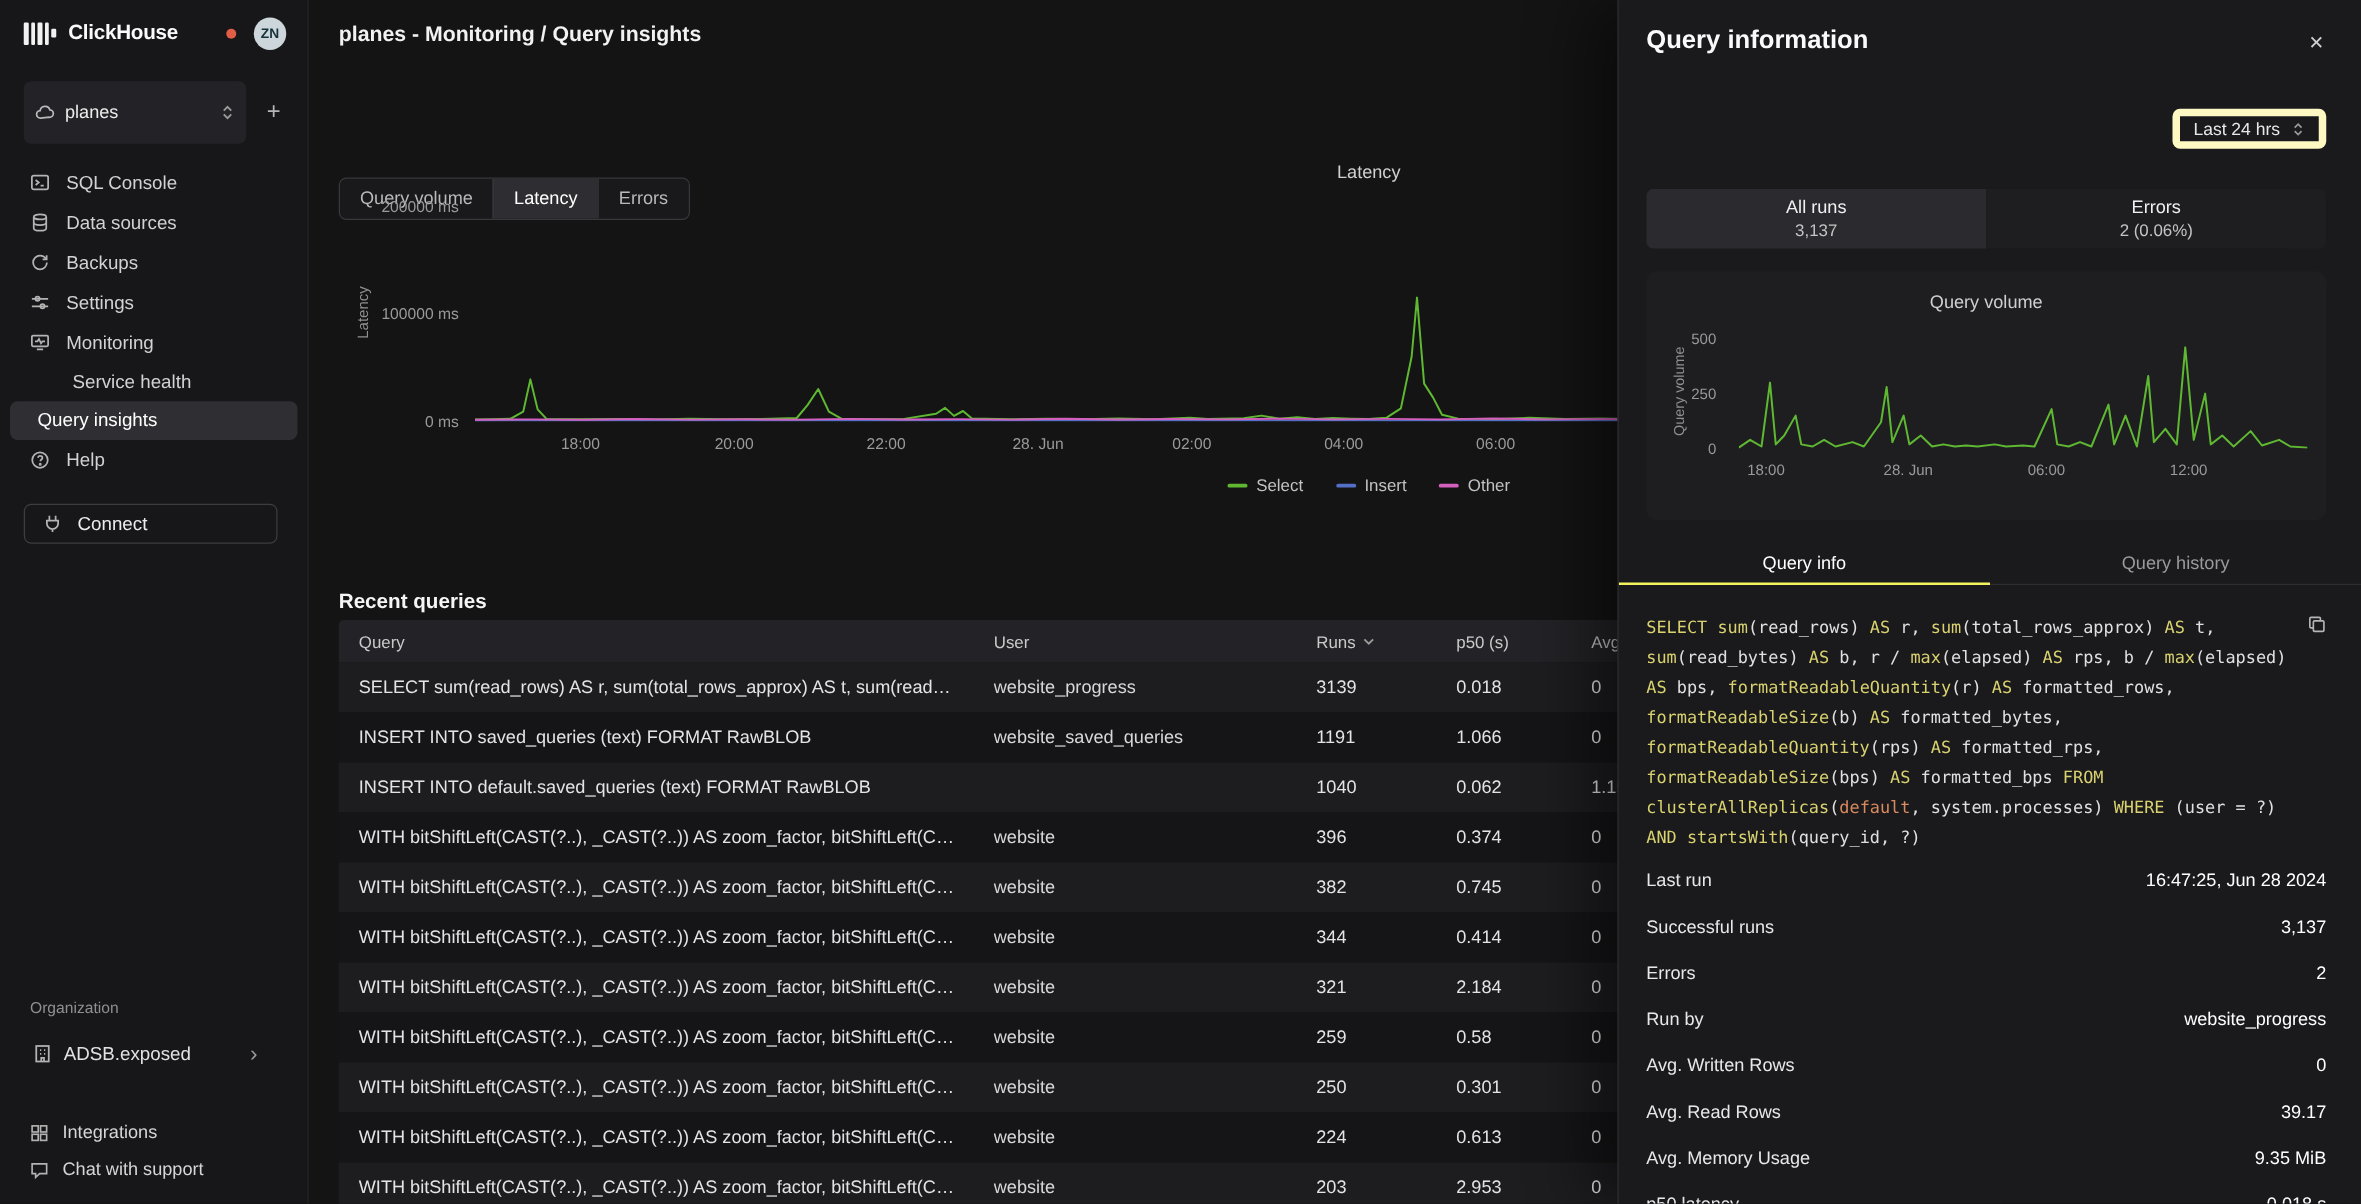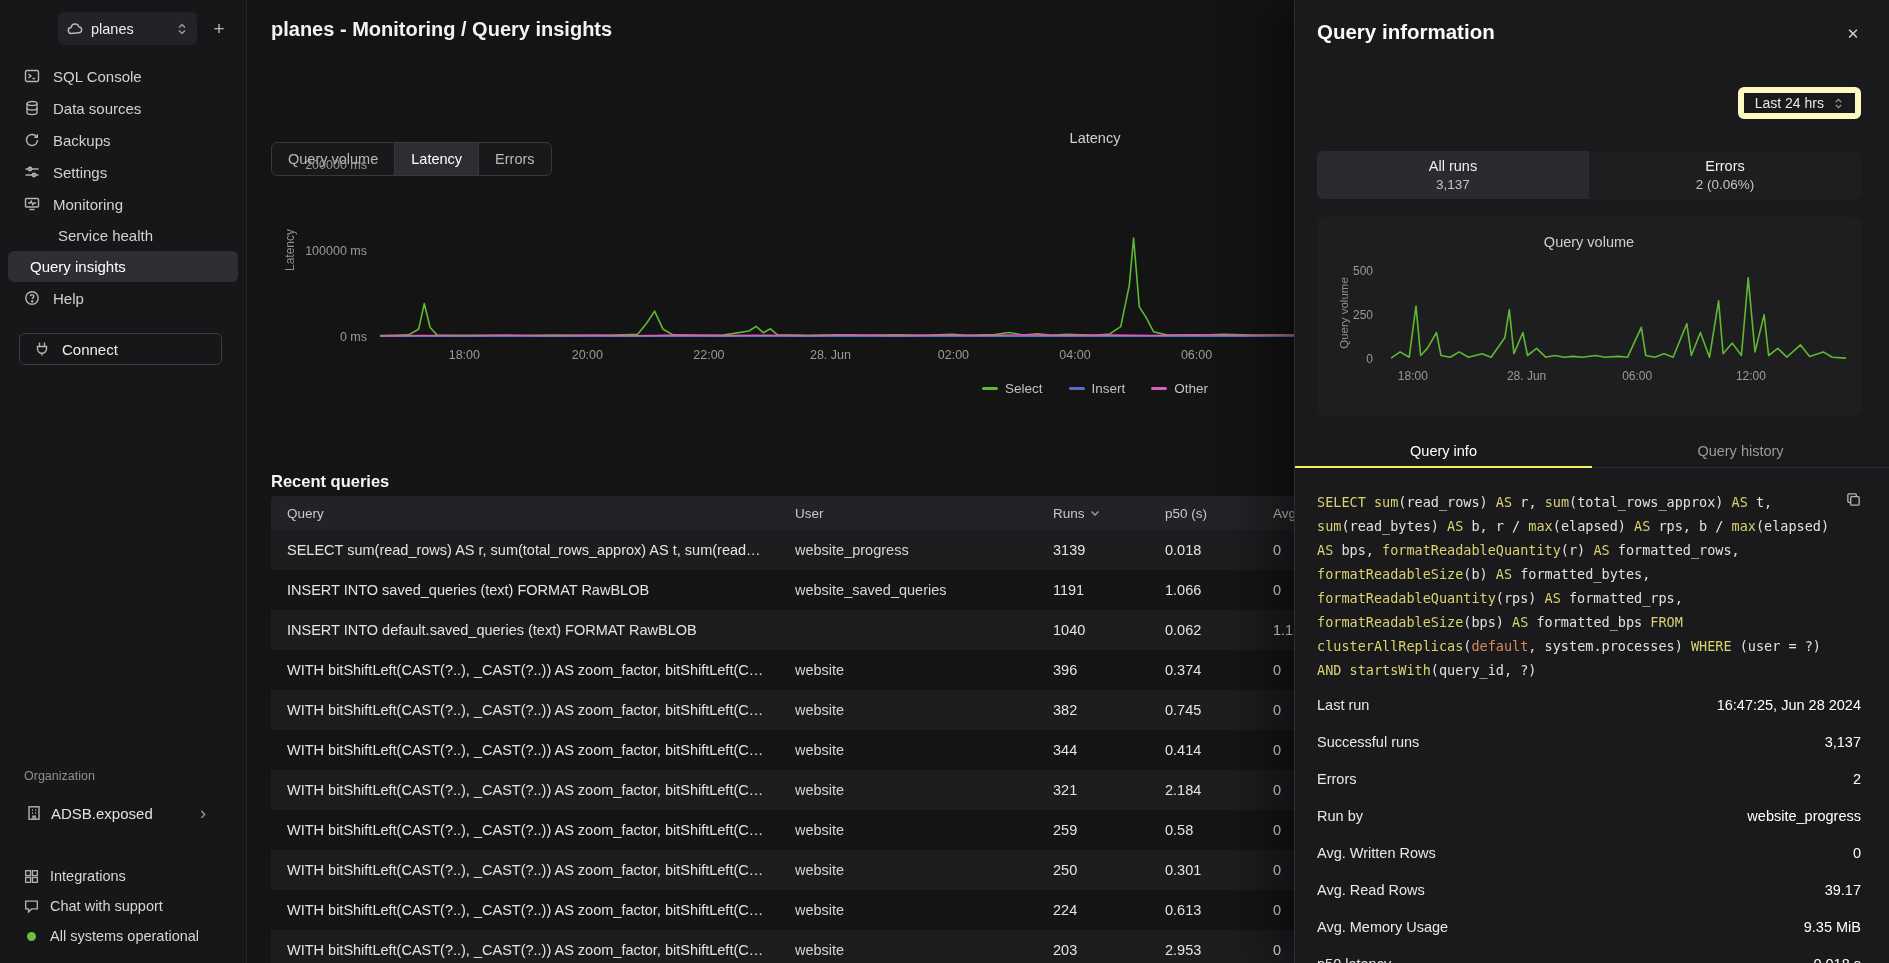--- a/index.html
+++ b/index.html
@@ -14,22 +14,22 @@
   .brand-row { height:53px; display:flex; align-items:center; padding:0 17px 0 19px; }
   .logo { display:flex; align-items:center; gap:2px; margin-right:10px; }
   .logo i { display:block; width:3.5px; height:18px; background:#f2f2f2; border-radius:1px; }
   .logo i.short { height:7px; }
   .brand-name { font-size:16.5px; font-weight:700; color:#fafafa; letter-spacing:-.2px; }
   .notif-dot { width:8px; height:8px; border-radius:50%; background:var(--notif,#e25d45); margin-left:auto; }
   .avatar { width:26px; height:26px; border-radius:50%; background:#ccd6db; color:#15323c;
     font-size:11px; font-weight:700; display:flex; align-items:center; justify-content:center; margin-left:14px; }
 
   .service-row { display:flex; align-items:center; gap:9px; margin:12px 14px 0 19px; }
-  .service-select { flex:1; height:33px; background:#232327; border-radius:6px; display:flex;
-    align-items:center; gap:8px; padding:0 9px; cursor:pointer;margin-left:39px; }
+  .service-select { flex:1; height:50px; background:#232327; border-radius:6px; display:flex;
+    align-items:center; gap:8px; padding:0 9px; cursor:pointer; }
   .service-select .val { flex:1; font-size:14.5px; color:#ececec; }
   .add-btn { width:26px; text-align:center; font-size:19px; color:#b5b5b5; background:none; border:none; cursor:pointer; }
 
   nav { margin-top:15px; }
   .nav-item { height:32px; display:flex; align-items:center; gap:13px; padding-left:24px;
     font-size:15px; color:#d2d2d2; cursor:pointer; }
   .nav-item .ic, .foot-item .ic, .org-row .ic, .connect-btn .ic { color:#b3b3b3; display:flex; }
   .sub-item { height:31px; display:flex; align-items:center; padding-left:58px; font-size:15px; color:#d2d2d2; cursor:pointer; }
   .sub-item.active { margin:0 8px; padding-left:22px; background:#2e2e33; border-radius:6px; color:#ffffff; }
 
@@ -41,21 +41,21 @@
   .org-label { margin:0 0 10px 24px; font-size:12.5px; color:#8f8f8f; }
   .org-row { height:40px; display:flex; align-items:center; padding-left:26px; font-size:15px; color:#e2e2e2; cursor:pointer; }
   .org-row .nm { margin-left:9px; }
   .org-row .chev { margin-left:auto; margin-right:40px; color:#9a9a9a; font-size:18px; }
   .sidebar-footer { margin-top:28px; padding-bottom:12px; }
   .foot-item { height:30px; display:flex; align-items:center; gap:11px; padding-left:24px; font-size:14.5px; color:#d6d6d6; cursor:pointer; }
   .status-dot { width:9px; height:9px; border-radius:50%; background:#6abf4b; margin:0 3px; }
 
   
   .main { position:absolute; left:247px; right:0; top:0; bottom:0; overflow:hidden; }
-  .breadcrumb { position:absolute; left:24px; top:18px; font-size:20px; font-weight:700; color:#f2f2f2; white-space:nowrap; }
+  .breadcrumb { position:absolute; left:24px; top:18px; font-size:17px; font-weight:700; color:#f2f2f2; white-space:nowrap; }
 
   .tab-group { position:absolute; left:24px; top:142px; display:inline-flex; height:34px;
     border:1px solid #37373c; border-radius:6px; overflow:hidden; background:#19191b; }
   .tab-btn { padding:0 16px; display:flex; align-items:center; font-size:14.5px; color:#b9b9b9;
     background:none; border:none; border-left:1px solid #37373c; cursor:pointer; font-family:inherit; }
   .tab-btn:first-child { border-left:none; }
   .tab-btn.active { background:#2d2d32; color:#ffffff; }
 
   .chart-title-main { position:absolute; left:133px; width:1430px; top:130px; text-align:center;
     font-size:14.5px; color:#d0d0d0; }
@@ -128,20 +128,32 @@
 
   .details { position:absolute; left:22px; right:28px; top:686px; }
   .detail-row { height:37px; display:flex; align-items:center; justify-content:space-between; font-size:14.5px; }
   .detail-label { color:#e8e8e8; }
   .detail-value { color:#ffffff; }
 </style>
 </head>
 <body>
 
 <aside class="sidebar">
+  <div class="brand-row">
+    <span class="logo">
+        <i></i>
+        <i></i>
+        <i></i>
+        <i></i>
+        <i class="short"></i>
+      </span>
+    <span class="brand-name">ClickHouse</span>
+    <span class="notif-dot"></span>
+    <span class="avatar">ZN</span>
+  </div>
 
   <div class="service-row">
     <div class="service-select">
       <span class="ic">
         <svg width="16" height="16" viewBox="0 0 16 16" fill="none" stroke="#b9b9b9" stroke-width="1.4">
             <path d="M4.5 12.5a3 3 0 0 1-.4-6 4 4 0 0 1 7.8-.6 2.8 2.8 0 0 1-.4 5.9z"></path>
           </svg>
       </span>
       <span class="val">planes</span>
       <span>
@@ -257,24 +269,20 @@
       </span>
       <span>Integrations</span>
     </div>
     <div class="foot-item">
       <span class="ic">
         <svg width="15" height="15" viewBox="0 0 16 16" fill="none" stroke="currentColor" stroke-width="1.4">
             <path d="M14.2 2.2H1.8v8.4h3v3.2l3.4-3.2h6z"></path>
           </svg>
       </span>
       <span>Chat with support</span>
-    </div>
-    <div class="foot-item">
-      <span class="status-dot"></span>
-      <span>All systems operational</span>
     </div>
   </div>
 </aside>
 
 <main class="main">
   <div class="breadcrumb">planes - Monitoring / Query insights</div>
 
   <div class="tab-group">
     <button class="tab-btn">Query volume</button>
     <button class="tab-btn active">Latency</button>

